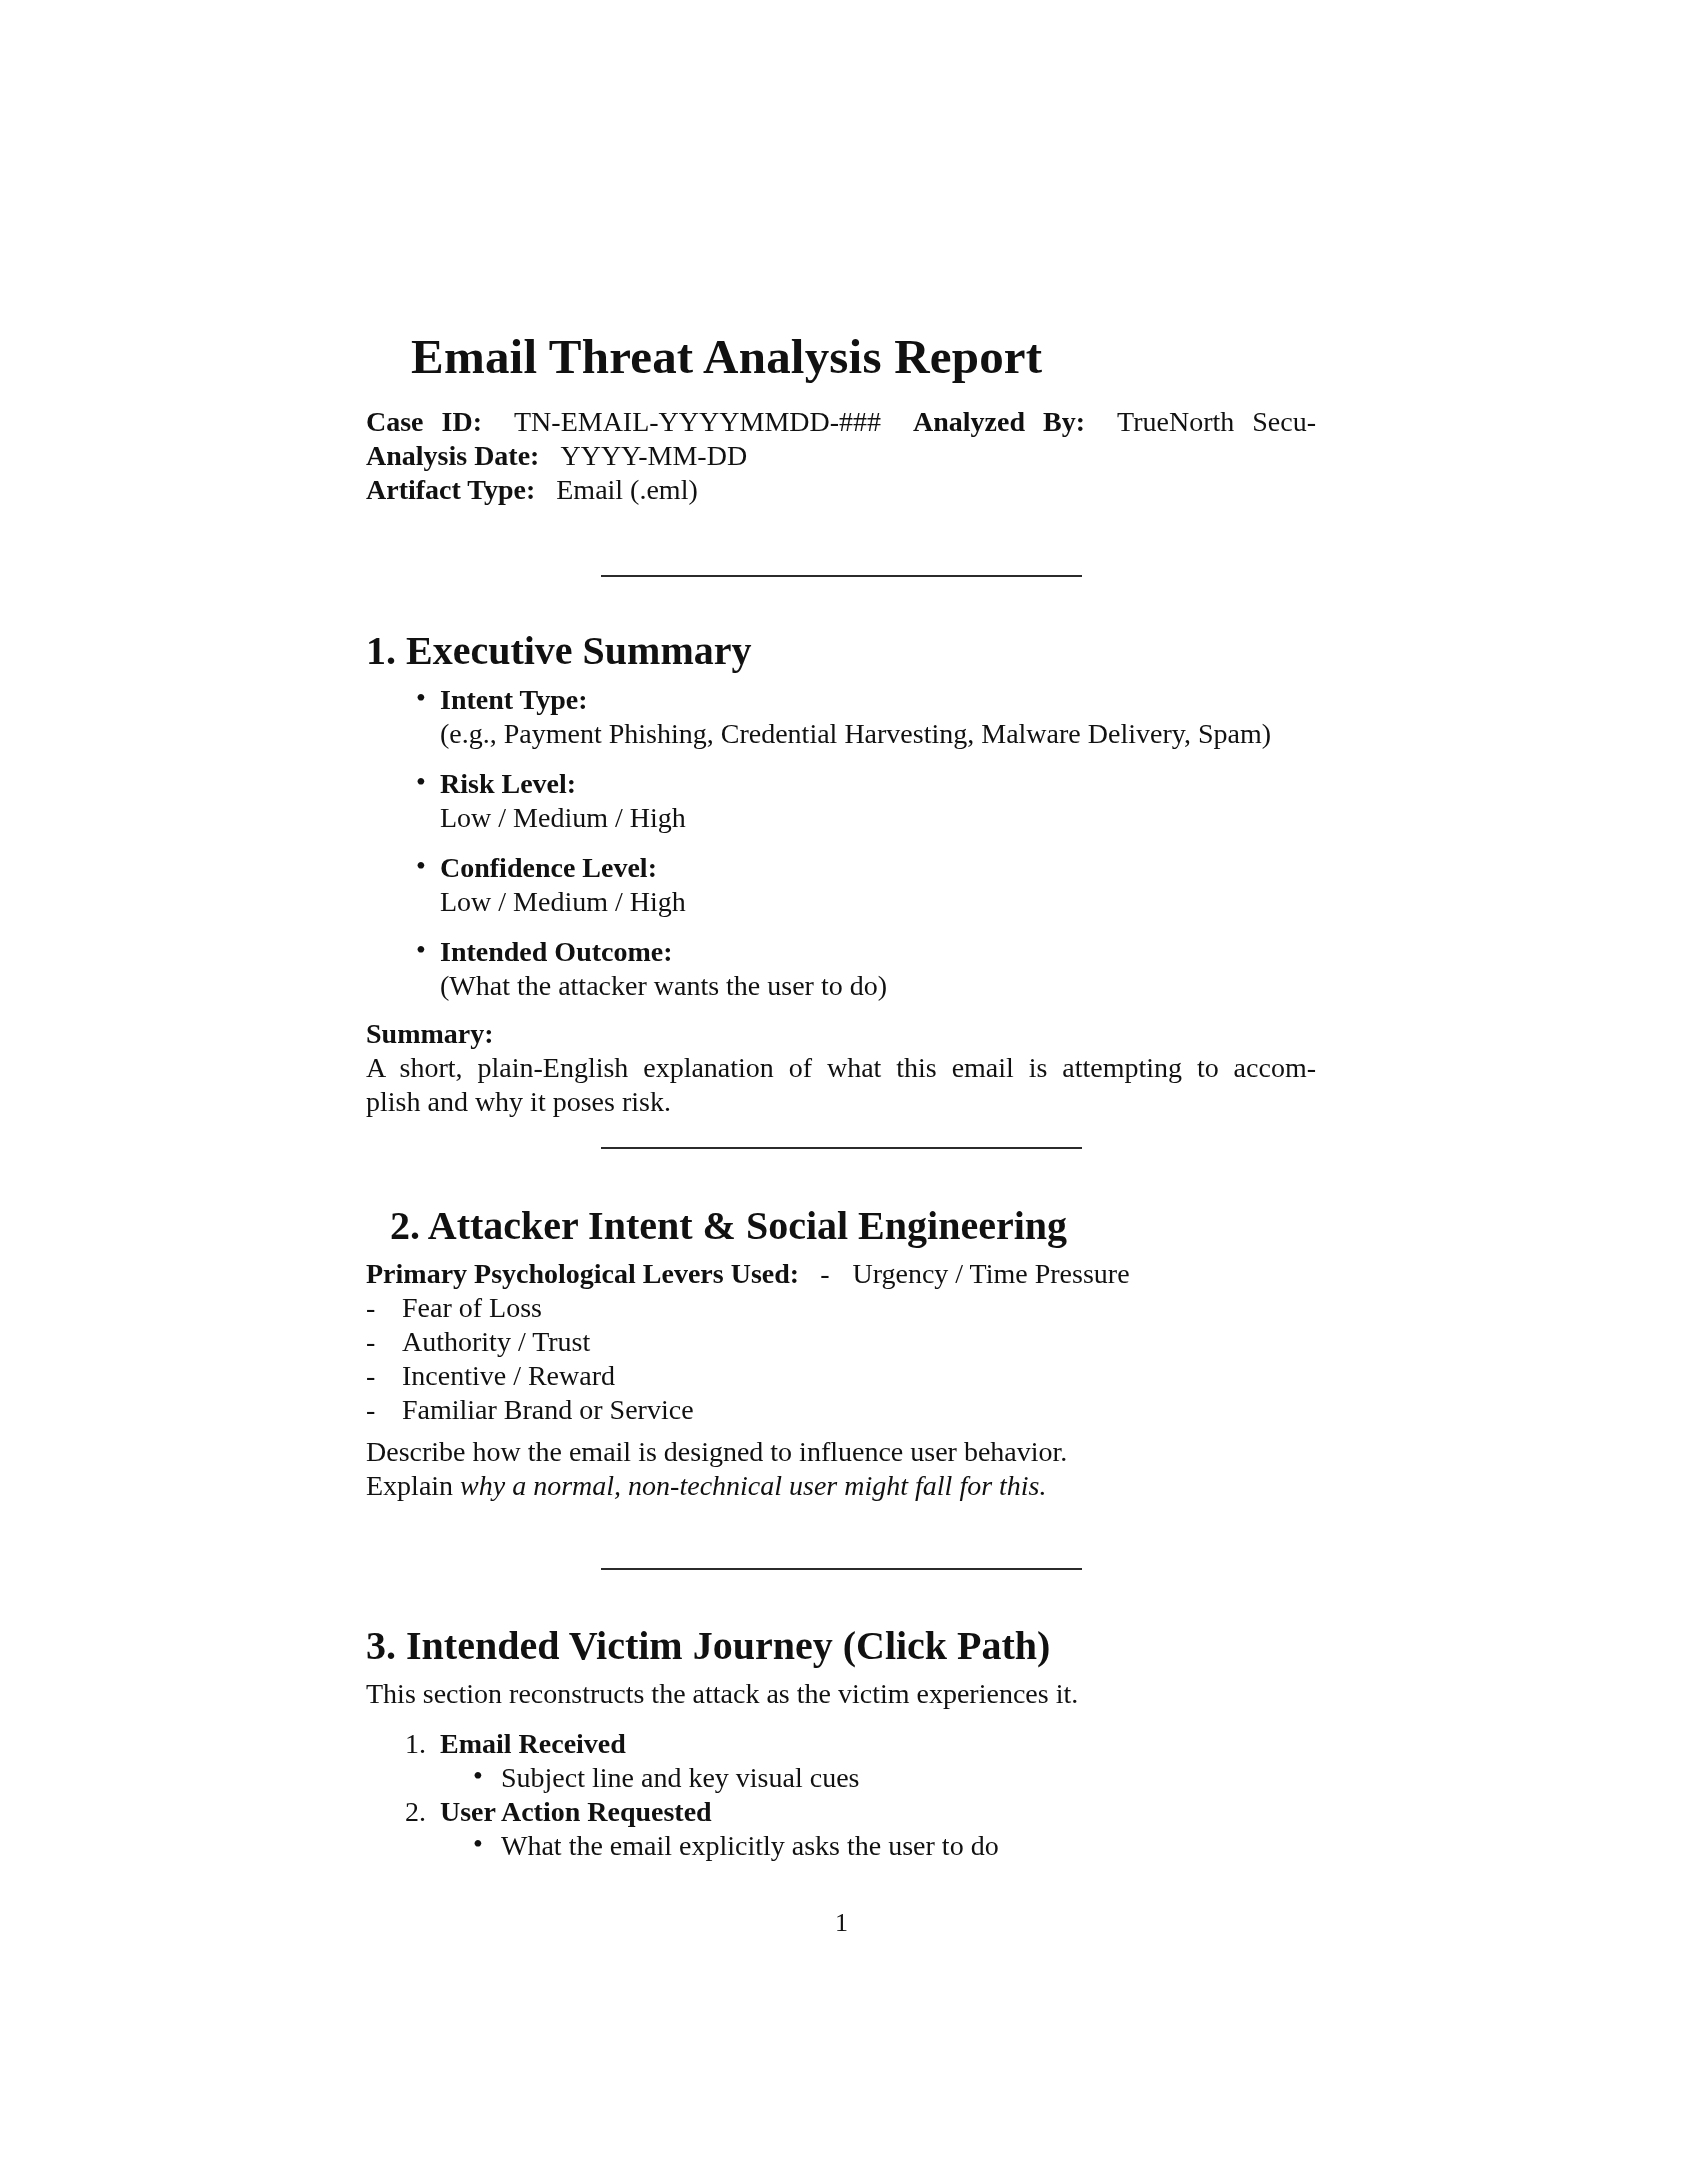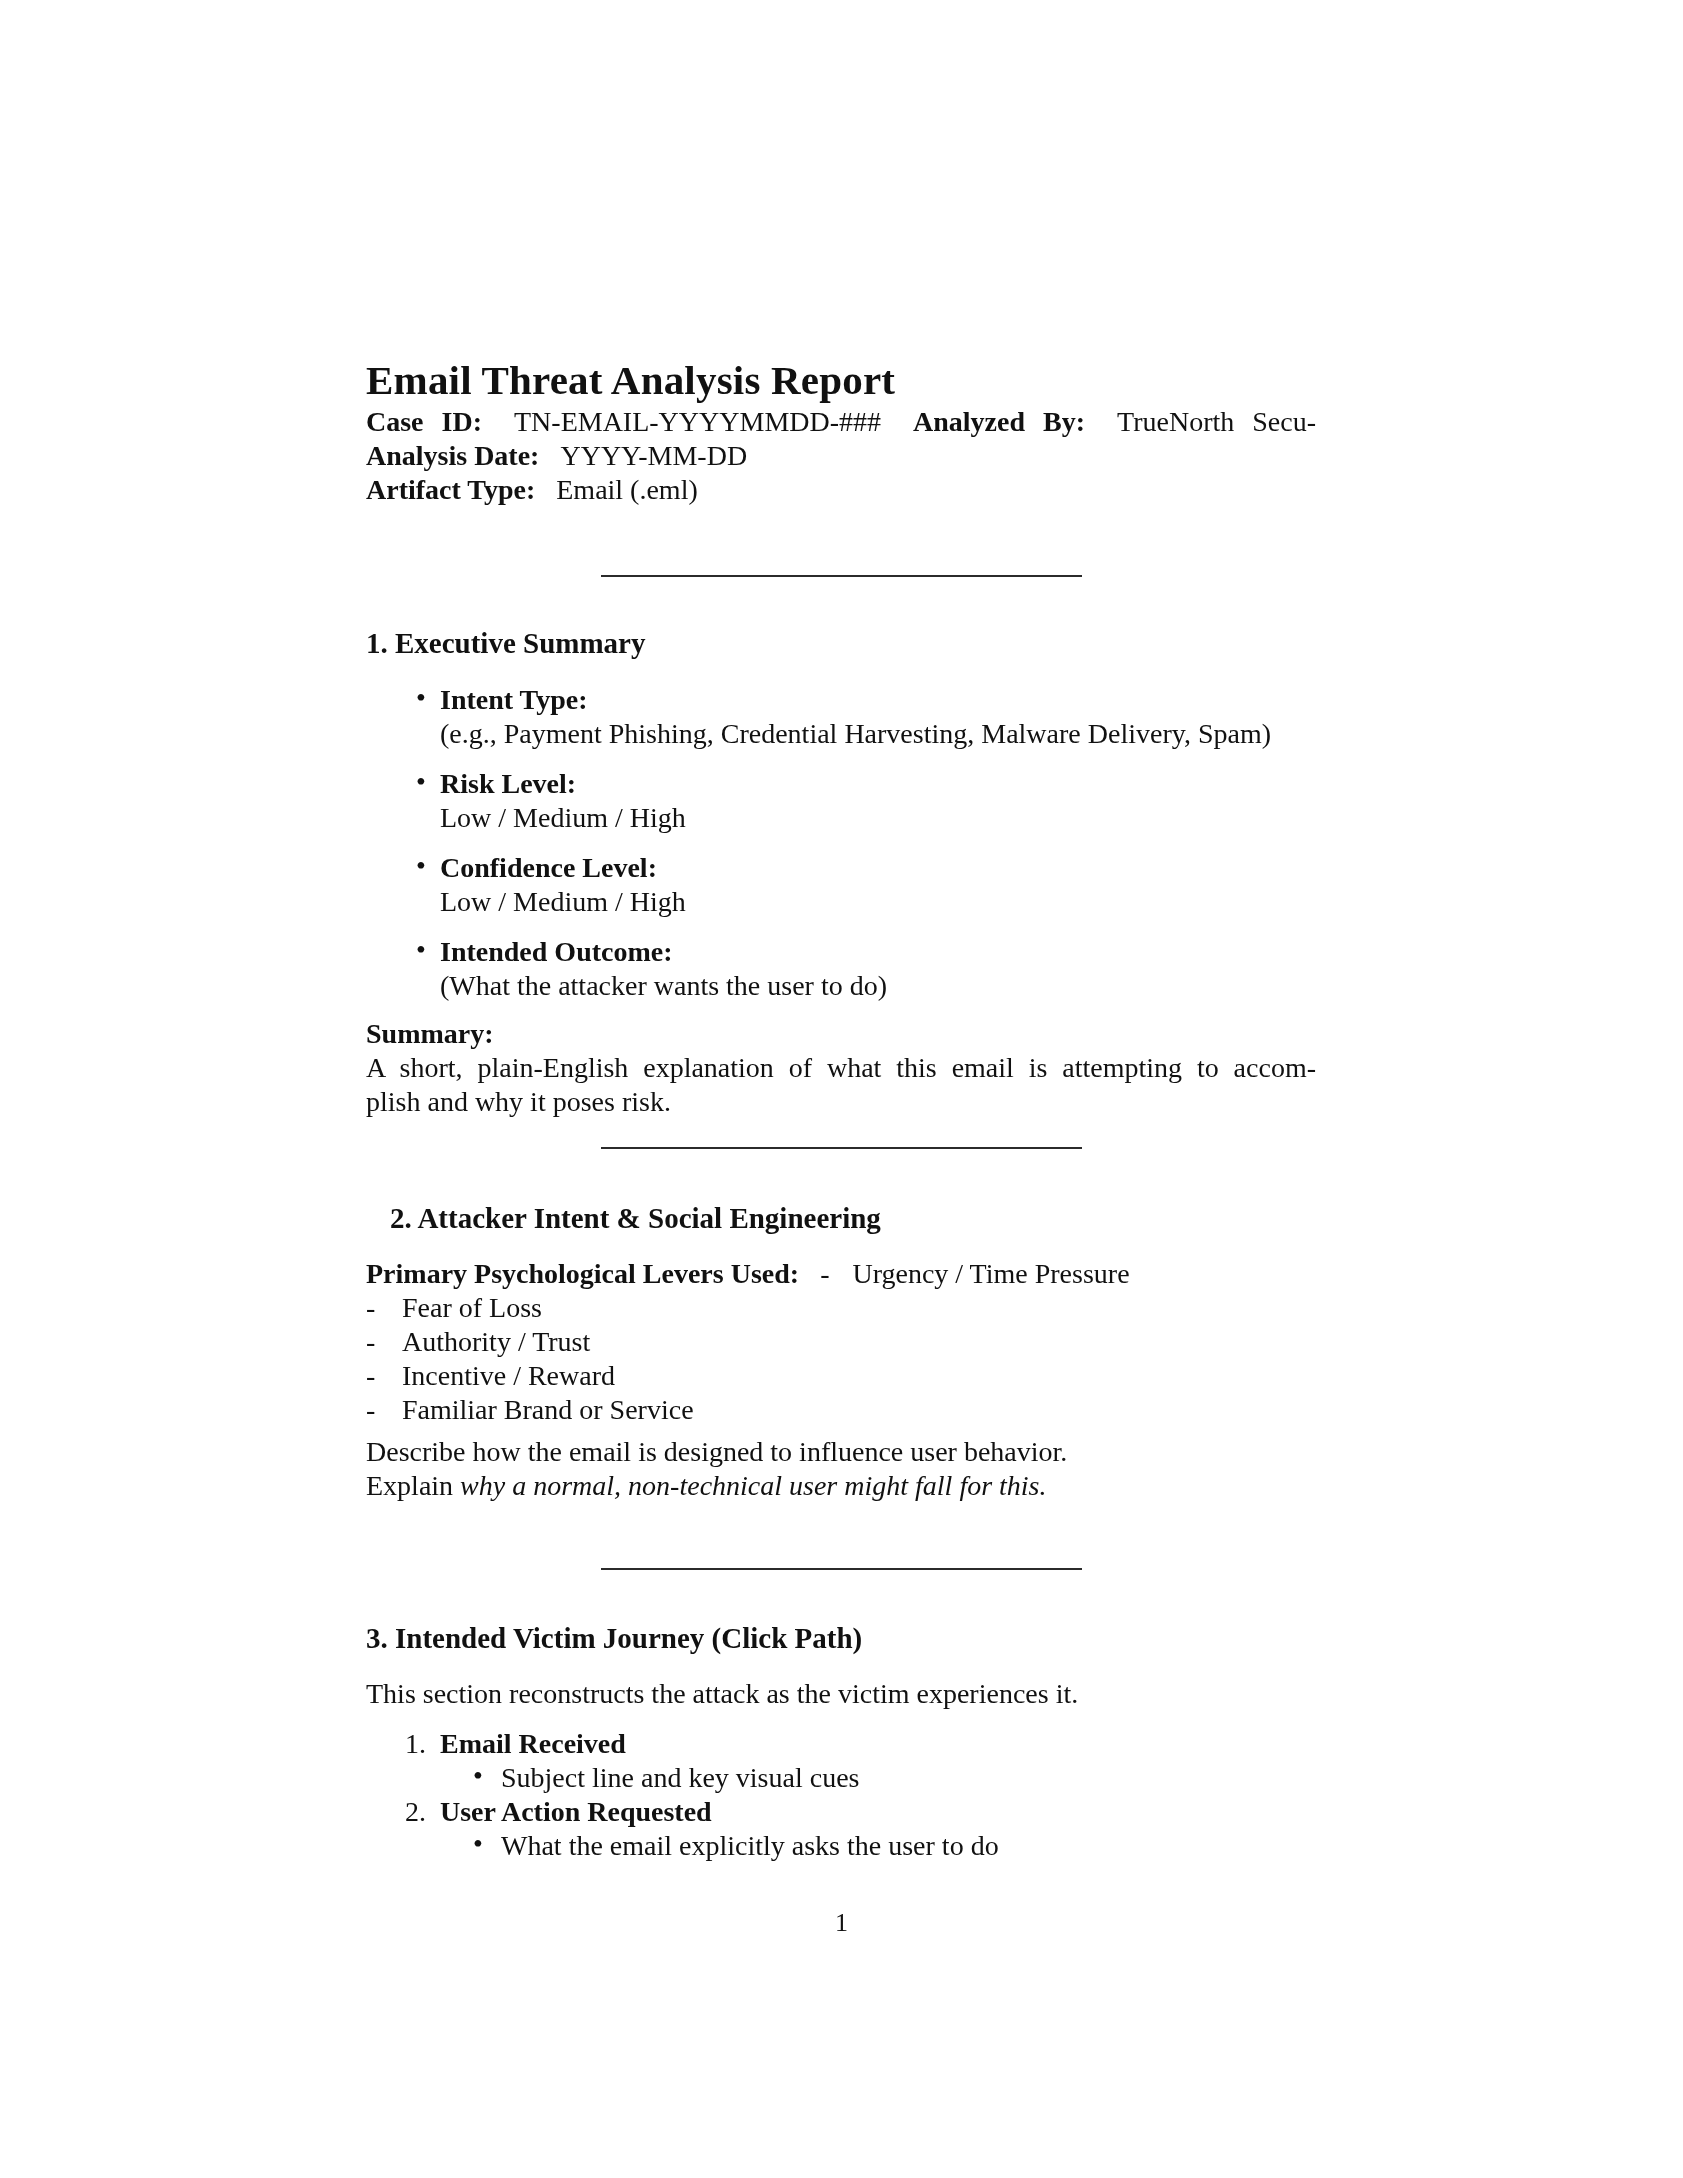--- a/index.html
+++ b/index.html
@@ -8,41 +8,42 @@
     width:1683px;height:2178px;
     background:#ffffff;
     color:#111;
     font-family:"Liberation Serif", serif;
     overflow:hidden;
   }
   .col{position:absolute;left:366px;width:950px;}
   .b{font-weight:bold;}
   .it{font-style:italic;}
   #title{
-    top:356px;
-    font-size:41px;
+    top:328px;
+    font-size:49px;
     font-weight:bold;
     letter-spacing:0.2px;
     white-space:nowrap;
+    margin-left:45px;
   }
   .bodytext{font-size:28px;line-height:34px;}
   #meta{top:405px;}
   .line{white-space:nowrap;}
   .line.fill{white-space:normal;text-align:justify;text-align-last:justify;}
   .sp{margin-left:14px;}
   .rule{
     position:absolute;left:601px;width:481px;height:2px;
     background:#2b2b2b;
   }
   #rule1{top:575px;}
   #rule2{top:1147px;}
   #rule3{top:1568px;}
   .h2{
     position:absolute;left:366px;
-    font-size:29px;font-weight:bold;white-space:nowrap;
+    font-size:40px;font-weight:bold;white-space:nowrap;
   }
   #s1-heading{top:627px;}
   #s2-heading{top:1202px;margin-left:24px;}
   #s3-heading{top:1622px;}
   #s1-list{top:683px;}
   .bullet-item{position:relative;padding-left:74px;margin-bottom:16px;}
   .bullet-item .marker{position:absolute;left:50px;top:-2px;}
   #summary{top:1017px;}
   #s2-levers{top:1257px;}
   .dash-item{position:relative;padding-left:36px;}

